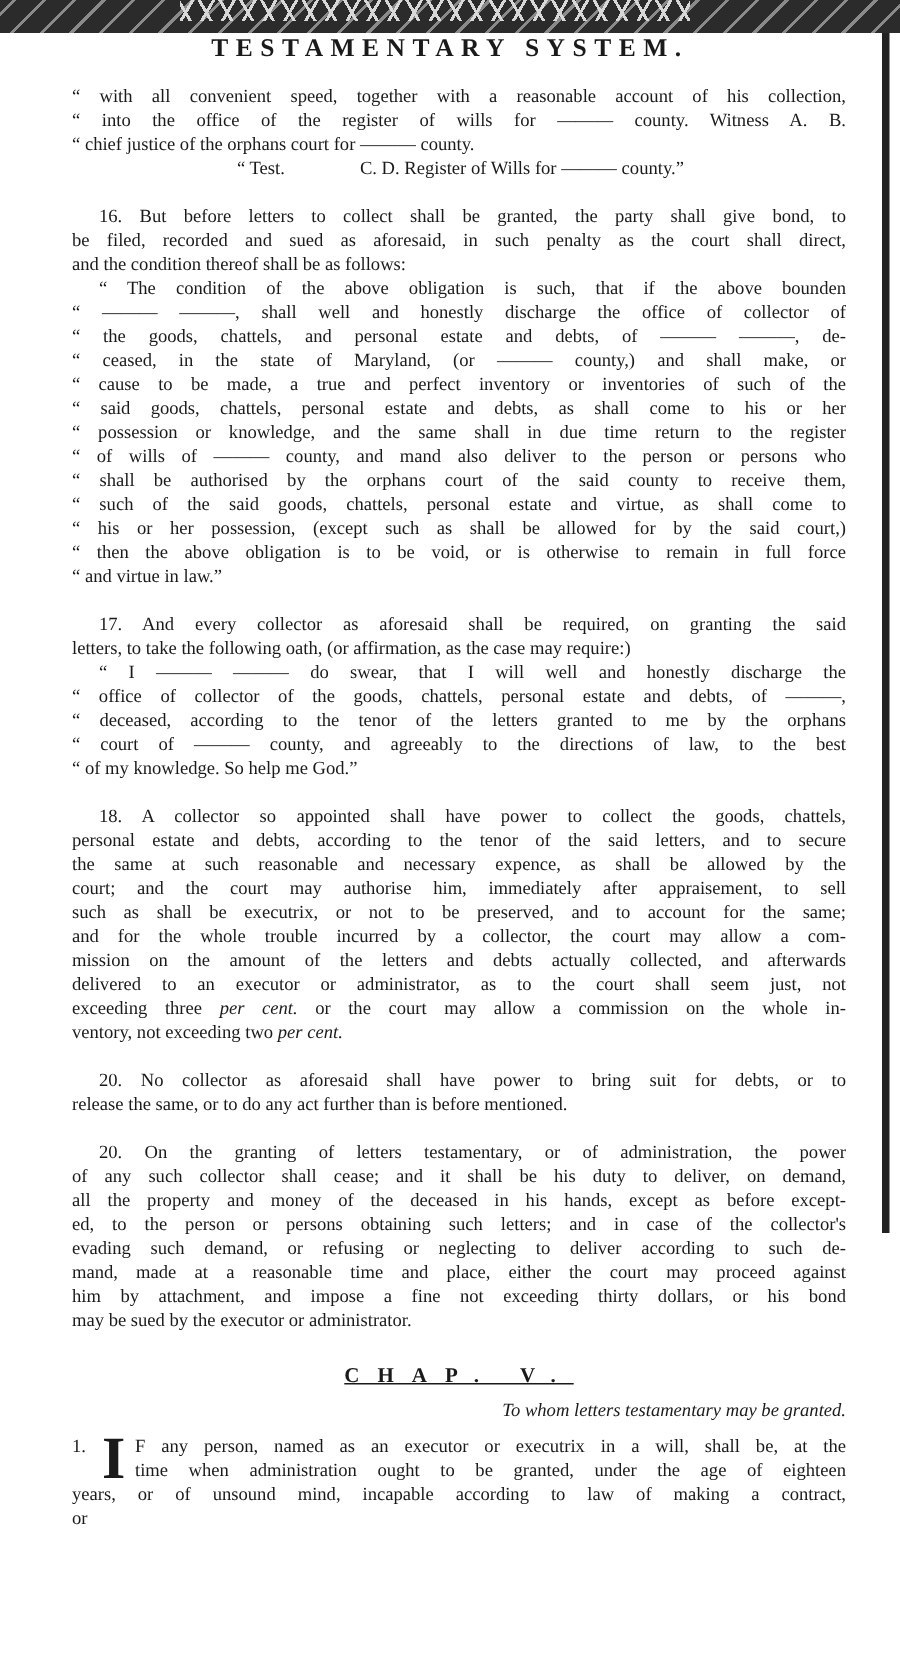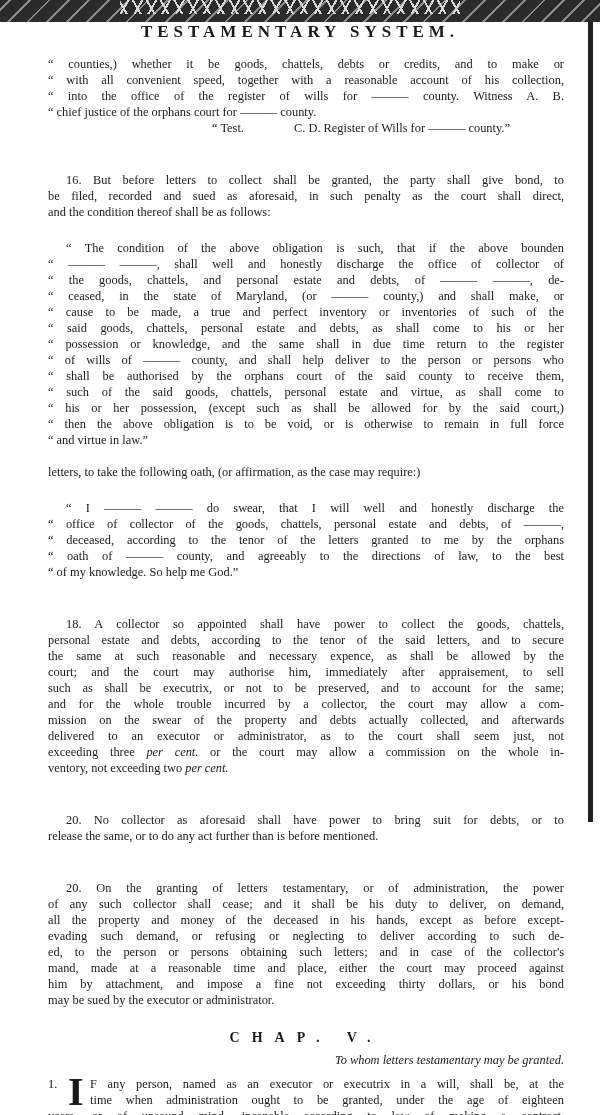--- a/index.html
+++ b/index.html
@@ -11,45 +11,44 @@
       #2b2b2b; }
   .ornament::after { content: ""; position: absolute; left: 120px; top: 0; width: 340px; height: 14px;
     background: repeating-linear-gradient(60deg, transparent 0 5px, #d8d8d8 5px 7px, transparent 7px 12px),
                 repeating-linear-gradient(-60deg, transparent 0 5px, #d8d8d8 5px 7px, transparent 7px 12px); }
   .rule-right { position: absolute; left: 588px; top: 22px; width: 5px; height: 800px; background: #222; }
   .header { position: absolute; top: 22px; left: 0; width: 600px; text-align: center;
     font-size: 17px; letter-spacing: 5px; font-weight: bold; }
   .page { position: absolute; left: 48px; top: 56px; width: 516px; font-size: 12.4px; line-height: 16px; }
   .ln { white-space: nowrap; display: block; text-align: justify; text-align-last: justify; }
   .ln.last { text-align-last: left; }
-  .ln.ind { padding-left: 18px; margin-top: 20px; }
+  .ln.ind { padding-left: 18px; }
   .gap { height: 16px; }
-  .test-line { display: block; padding-left: 110px; white-space: nowrap; text-align: center; }
+  .test-line { display: block; padding-left: 110px; white-space: nowrap; }
   .test-line span + span { margin-left: 50px; }
-  .chap { text-align: center; letter-spacing: 12px; font-weight: bold; font-size: 14px; margin-top: 22px; }
+  .chap { text-align: center; letter-spacing: 12px; font-weight: bold; font-size: 14px; margin-top: 22px; text-decoration: underline; }
   .subtitle { text-align: right; font-style: italic; margin-top: 6px; margin-bottom: 8px; }
   .sec1 { position: relative; }
   .num1 { position: absolute; left: 0; top: 0; }
   .dropcap { position: absolute; left: 20px; top: 0; font-size: 40px; line-height: 32px; font-weight: bold; }
   .sec1 .ln.d { padding-left: 42px; }
   .catch { text-align: left; display: block; }
   em { }
 </style>
 </head>
 <body>
 
 <div class="ornament"></div>
 <div class="rule-right"></div>
 
 <div class="header">TESTAMENTARY SYSTEM.</div>
 
 <div class="page">
 
   <div>
-    <span class="ln">“ counties,) whether it be goods, chattels, debts or credits, and to make or</span>
     <span class="ln">“ with all convenient speed, together with a reasonable account of his collection,</span>
     <span class="ln">“ into the office of the register of wills for ——— county. Witness A. B.</span>
     <span class="ln last">“ chief justice of the orphans court for ——— county.</span>
     <span class="test-line">
       <span>“ Test.</span><span>C. D. Register of Wills for ——— county.”</span>
     </span>
   </div>
 
   <div class="gap"></div>
 
@@ -57,69 +56,70 @@
     <span class="ln ind">16. But before letters to collect shall be granted, the party shall give bond, to</span>
     <span class="ln">be filed, recorded and sued as aforesaid, in such penalty as the court shall direct,</span>
     <span class="ln last">and the condition thereof shall be as follows:</span>
     <span class="ln ind">“ The condition of the above obligation is such, that if the above bounden</span>
     <span class="ln">“ ——— ———, shall well and honestly discharge the office of collector of</span>
     <span class="ln">“ the goods, chattels, and personal estate and debts, of ——— ———, de-</span>
     <span class="ln">“ ceased, in the state of Maryland, (or ——— county,) and shall make, or</span>
     <span class="ln">“ cause to be made, a true and perfect inventory or inventories of such of the</span>
     <span class="ln">“ said goods, chattels, personal estate and debts, as shall come to his or her</span>
     <span class="ln">“ possession or knowledge, and the same shall in due time return to the register</span>
-    <span class="ln">“ of wills of ——— county, and shall help deliver to the person or persons who</span>
+    <span class="ln">“ of wills of ——— county, and mand also deliver to the person or persons who</span>
     <span class="ln">“ shall be authorised by the orphans court of the said county to receive them,</span>
     <span class="ln">“ such of the said goods, chattels, personal estate and virtue, as shall come to</span>
     <span class="ln">“ his or her possession, (except such as shall be allowed for by the said court,)</span>
     <span class="ln">“ then the above obligation is to be void, or is otherwise to remain in full force</span>
     <span class="ln last">“ and virtue in law.”</span>
   </div>
 
   <div class="gap"></div>
 
   <div>
+    <span class="ln ind">17. And every collector as aforesaid shall be required, on granting the said</span>
     <span class="ln last">letters, to take the following oath, (or affirmation, as the case may require:)</span>
     <span class="ln ind">“ I ——— ——— do swear, that I will well and honestly discharge the</span>
     <span class="ln">“ office of collector of the goods, chattels, personal estate and debts, of ———,</span>
     <span class="ln">“ deceased, according to the tenor of the letters granted to me by the orphans</span>
-    <span class="ln">“ oath of ——— county, and agreeably to the directions of law, to the best</span>
+    <span class="ln">“ court of ——— county, and agreeably to the directions of law, to the best</span>
     <span class="ln last">“ of my knowledge. So help me God.”</span>
   </div>
 
   <div class="gap"></div>
 
   <div>
     <span class="ln ind">18. A collector so appointed shall have power to collect the goods, chattels,</span>
     <span class="ln">personal estate and debts, according to the tenor of the said letters, and to secure</span>
     <span class="ln">the same at such reasonable and necessary expence, as shall be allowed by the</span>
     <span class="ln">court; and the court may authorise him, immediately after appraisement, to sell</span>
     <span class="ln">such as shall be executrix, or not to be preserved, and to account for the same;</span>
     <span class="ln">and for the whole trouble incurred by a collector, the court may allow a com-</span>
-    <span class="ln">mission on the swear of the property and debts actually collected, and afterwards</span>
+    <span class="ln">mission on the amount of the letters and debts actually collected, and afterwards</span>
     <span class="ln">delivered to an executor or administrator, as to the court shall seem just, not</span>
     <span class="ln"><span>exceeding three </span><em>per cent.</em><span> or the court may allow a commission on the whole in-</span></span>
     <span class="ln last"><span>ventory, not exceeding two </span><em>per cent.</em></span>
   </div>
 
   <div class="gap"></div>
 
   <div>
     <span class="ln ind">20. No collector as aforesaid shall have power to bring suit for debts, or to</span>
     <span class="ln last">release the same, or to do any act further than is before mentioned.</span>
   </div>
 
   <div class="gap"></div>
 
   <div>
     <span class="ln ind">20. On the granting of letters testamentary, or of administration, the power</span>
     <span class="ln">of any such collector shall cease; and it shall be his duty to deliver, on demand,</span>
     <span class="ln">all the property and money of the deceased in his hands, except as before except-</span>
+    <span class="ln">ed, to the person or persons obtaining such letters; and in case of the collector's</span>
     <span class="ln">evading such demand, or refusing or neglecting to deliver according to such de-</span>
-    <span class="ln">ed, to the person or persons obtaining such letters; and in case of the collector's</span>
     <span class="ln">mand, made at a reasonable time and place, either the court may proceed against</span>
     <span class="ln">him by attachment, and impose a fine not exceeding thirty dollars, or his bond</span>
     <span class="ln last">may be sued by the executor or administrator.</span>
   </div>
 
   <div class="chap">CHAP. V.</div>
   <div class="subtitle">To whom letters testamentary may be granted.</div>
 
   <div class="sec1">
     <span class="num1">1.</span>

